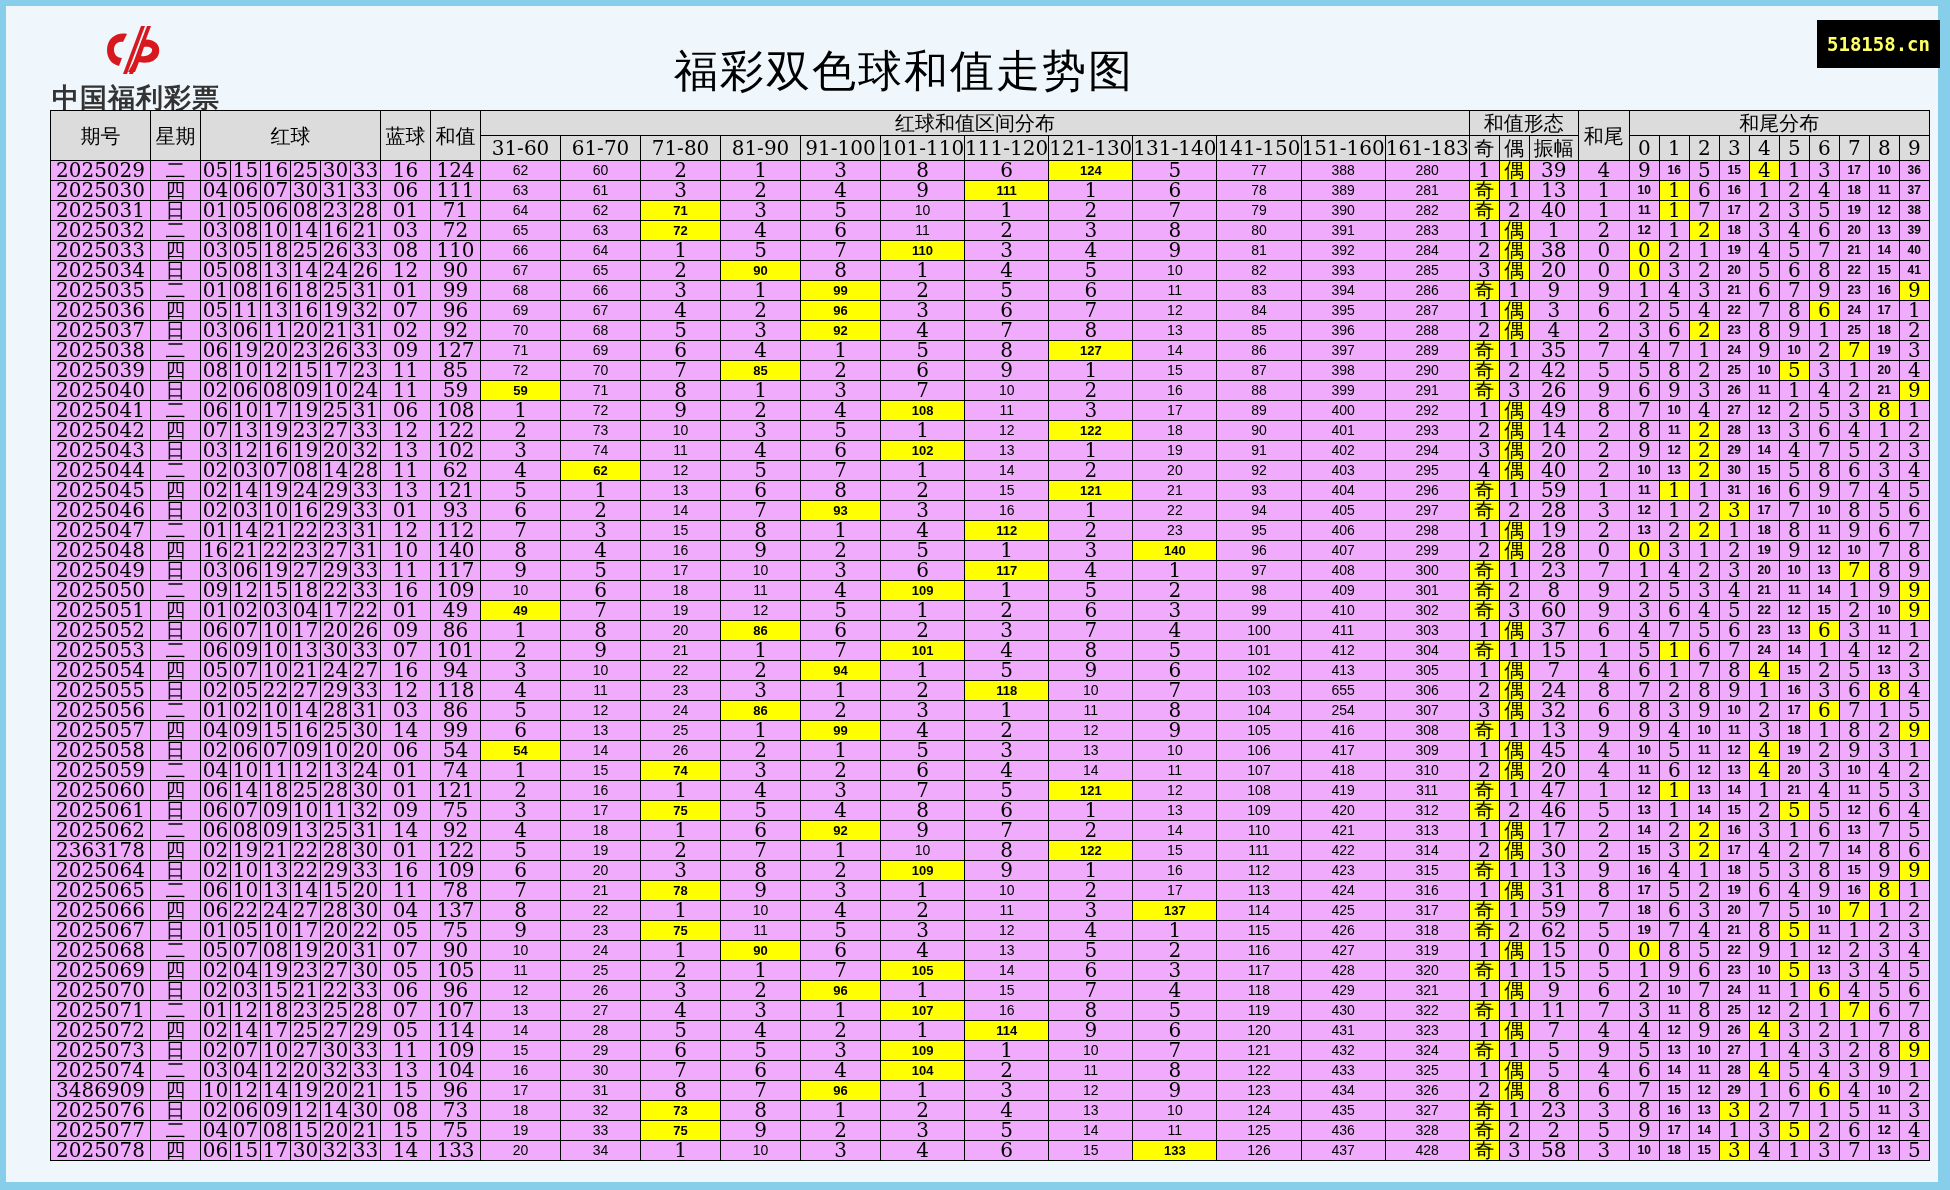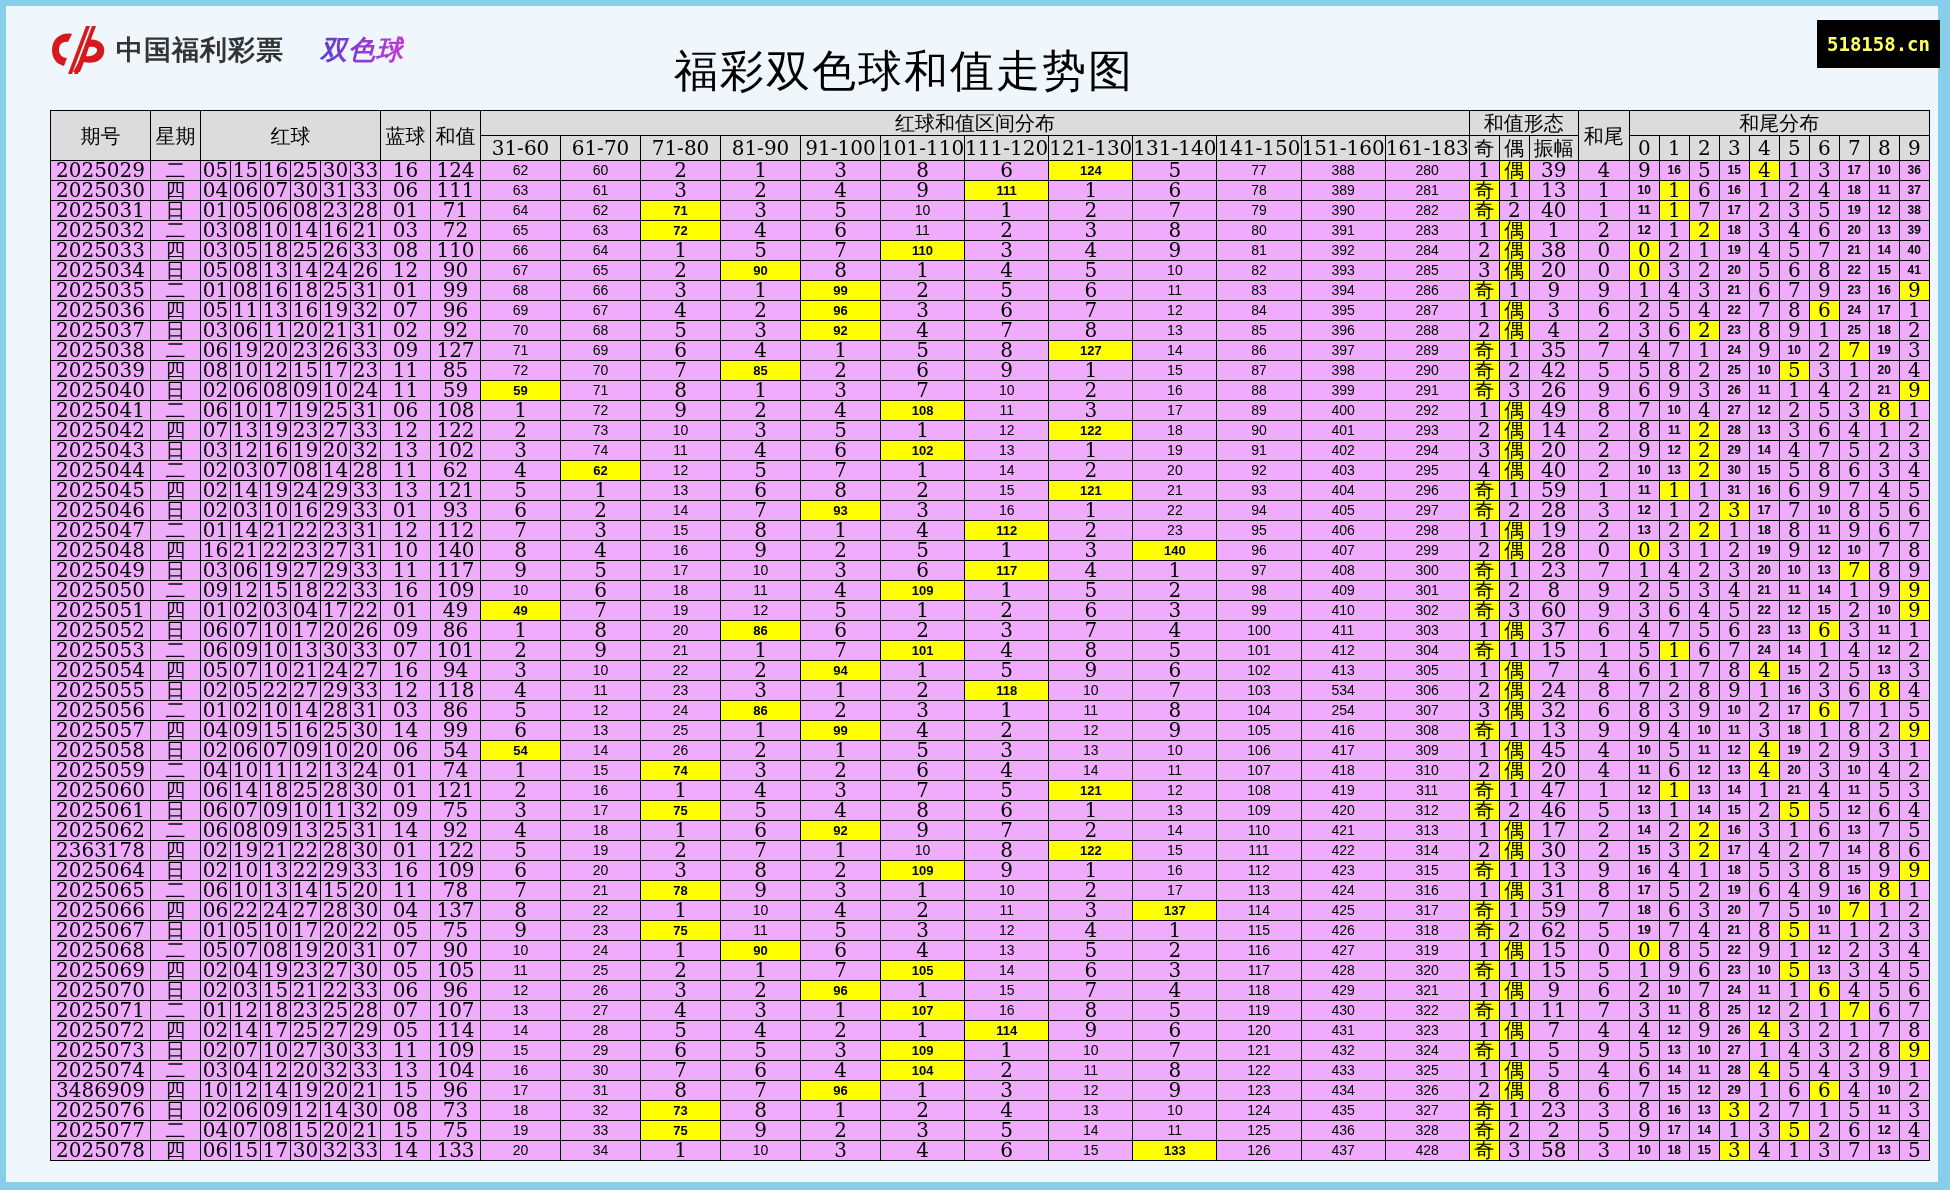--- a/index.html
+++ b/index.html
@@ -1,18 +1,18 @@
 <!DOCTYPE html>
 <html><head>
 <meta charset="utf-8">
 <style>
   html,body{margin:0;padding:0;}
   body{width:1950px;height:1190px;background:#87ceeb;font-family:"DejaVu Serif","Liberation Serif",serif;position:relative;overflow:hidden;}
   .frame{position:absolute;left:6px;top:6px;width:1932px;height:1176px;background:#eff7fd;}
-  .logo{position:absolute;left:46px;top:20px;height:60px;display:flex;align-items:center;}
+  .logo{position:absolute;left:46px;top:20px;height:60px;display:flex;align-items:center;flex-direction:column;}
   .logo-mark{width:64px;height:60px;position:relative;}
   .logo-text{font-family:"DejaVu Sans","Liberation Sans",sans-serif;font-weight:bold;font-size:27px;color:#333;margin-left:6px;letter-spacing:1px;}
   .logo-accent{font-family:"DejaVu Sans","Liberation Sans",sans-serif;font-weight:bold;font-style:italic;font-size:27px;background:linear-gradient(90deg,#5b3ed6,#c23ad1);-webkit-background-clip:text;background-clip:text;color:transparent;letter-spacing:1px;margin-left:36px;}
   .site-badge{position:absolute;left:1817px;top:20px;background:#000;color:#ffff66;font-family:"DejaVu Sans Mono","Liberation Mono",monospace;font-weight:bold;font-size:19px;padding:13px 10px;}
   .page-title{position:absolute;left:0;width:1808px;top:42px;text-align:center;font-family:"DejaVu Serif","Liberation Serif",serif;font-size:44px;color:#000;letter-spacing:2px;}
   table.trend{position:absolute;left:50px;top:110px;border-collapse:collapse;table-layout:fixed;background:#f0abfc;}
   table.trend td,table.trend th{border:1px solid #000;padding:0;text-align:center;overflow:hidden;white-space:nowrap;line-height:19px;height:19px;}
   table.trend th{background:#dcdcdc;font-weight:normal;font-size:20px;height:24px;line-height:24px;color:#000;}
   td{font-size:20px;color:#000;}
   td.red{border-left:1px solid #000;border-right:1px solid #000;}
@@ -1124,21 +1124,21 @@
         <td>4</td>
         <td class="smc">11</td>
         <td class="smc">23</td>
         <td>3</td>
         <td>1</td>
         <td>2</td>
         <td class="hit hitnum">118</td>
         <td class="smc">10</td>
         <td>7</td>
         <td class="smc">103</td>
-        <td class="smc">534</td>
+        <td class="smc">655</td>
         <td class="smc">306</td>
         <td>2</td>
         <td class="hit">偶</td>
         <td>24</td>
         <td>8</td>
         <td>7</td>
         <td>2</td>
         <td>8</td>
         <td>9</td>
         <td>1</td>

